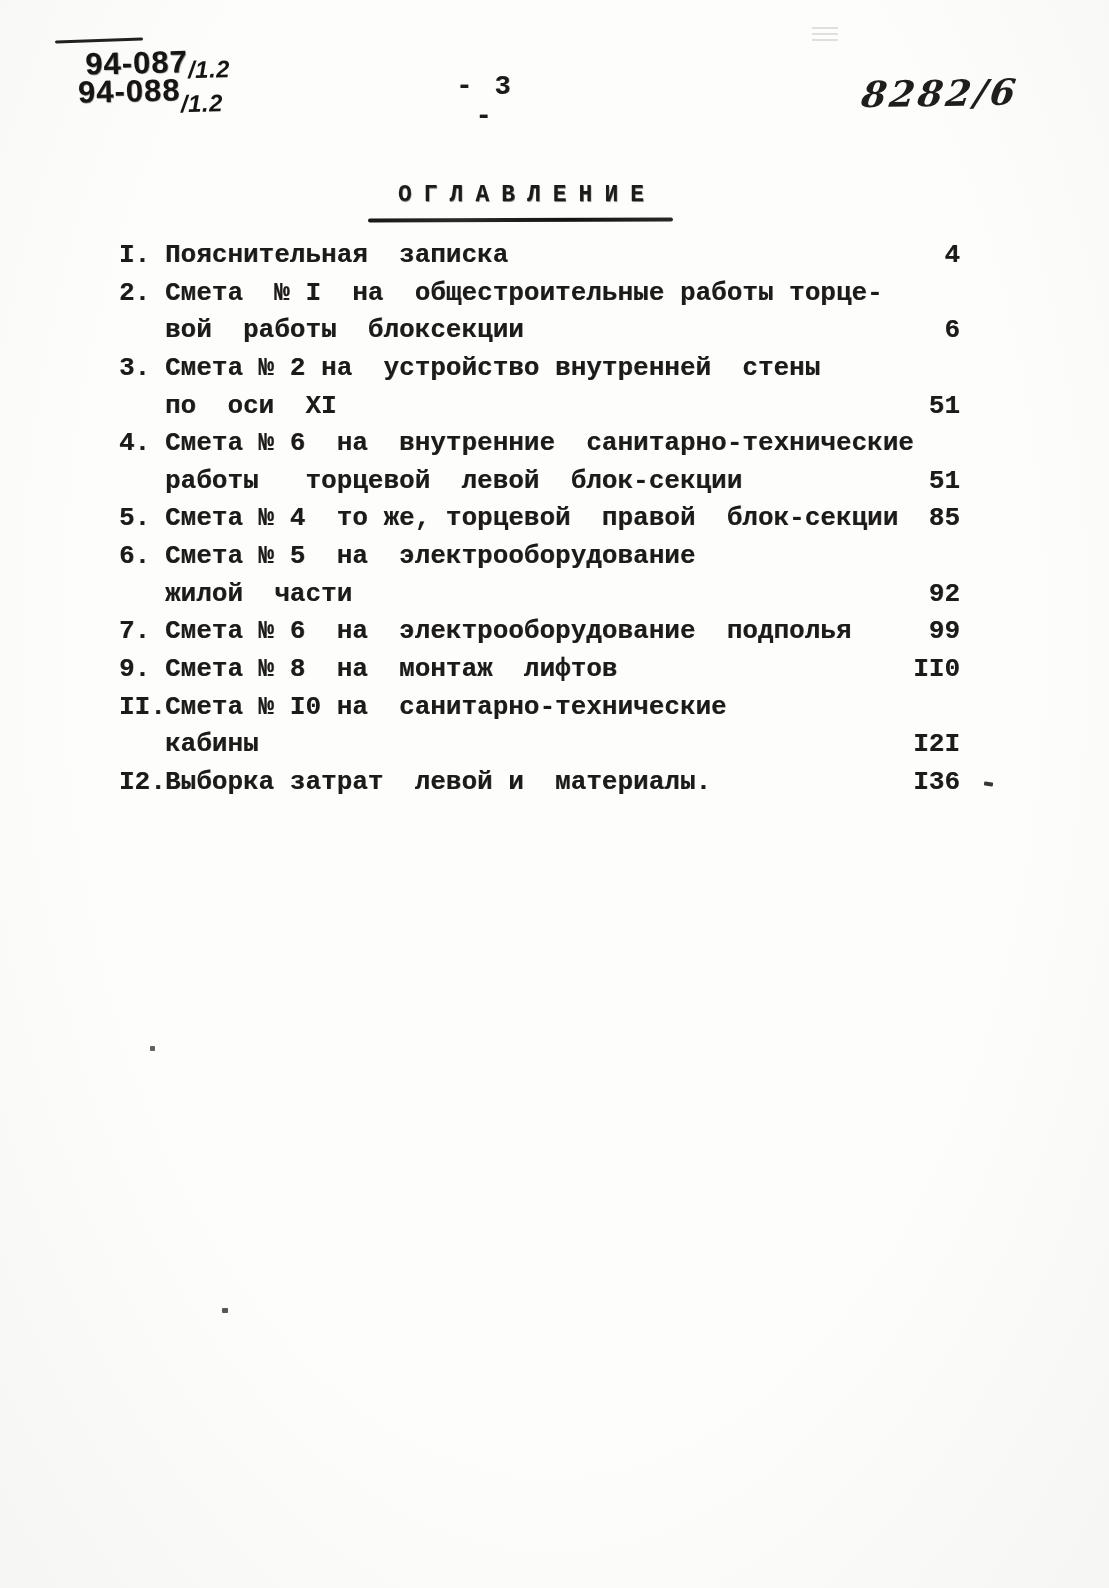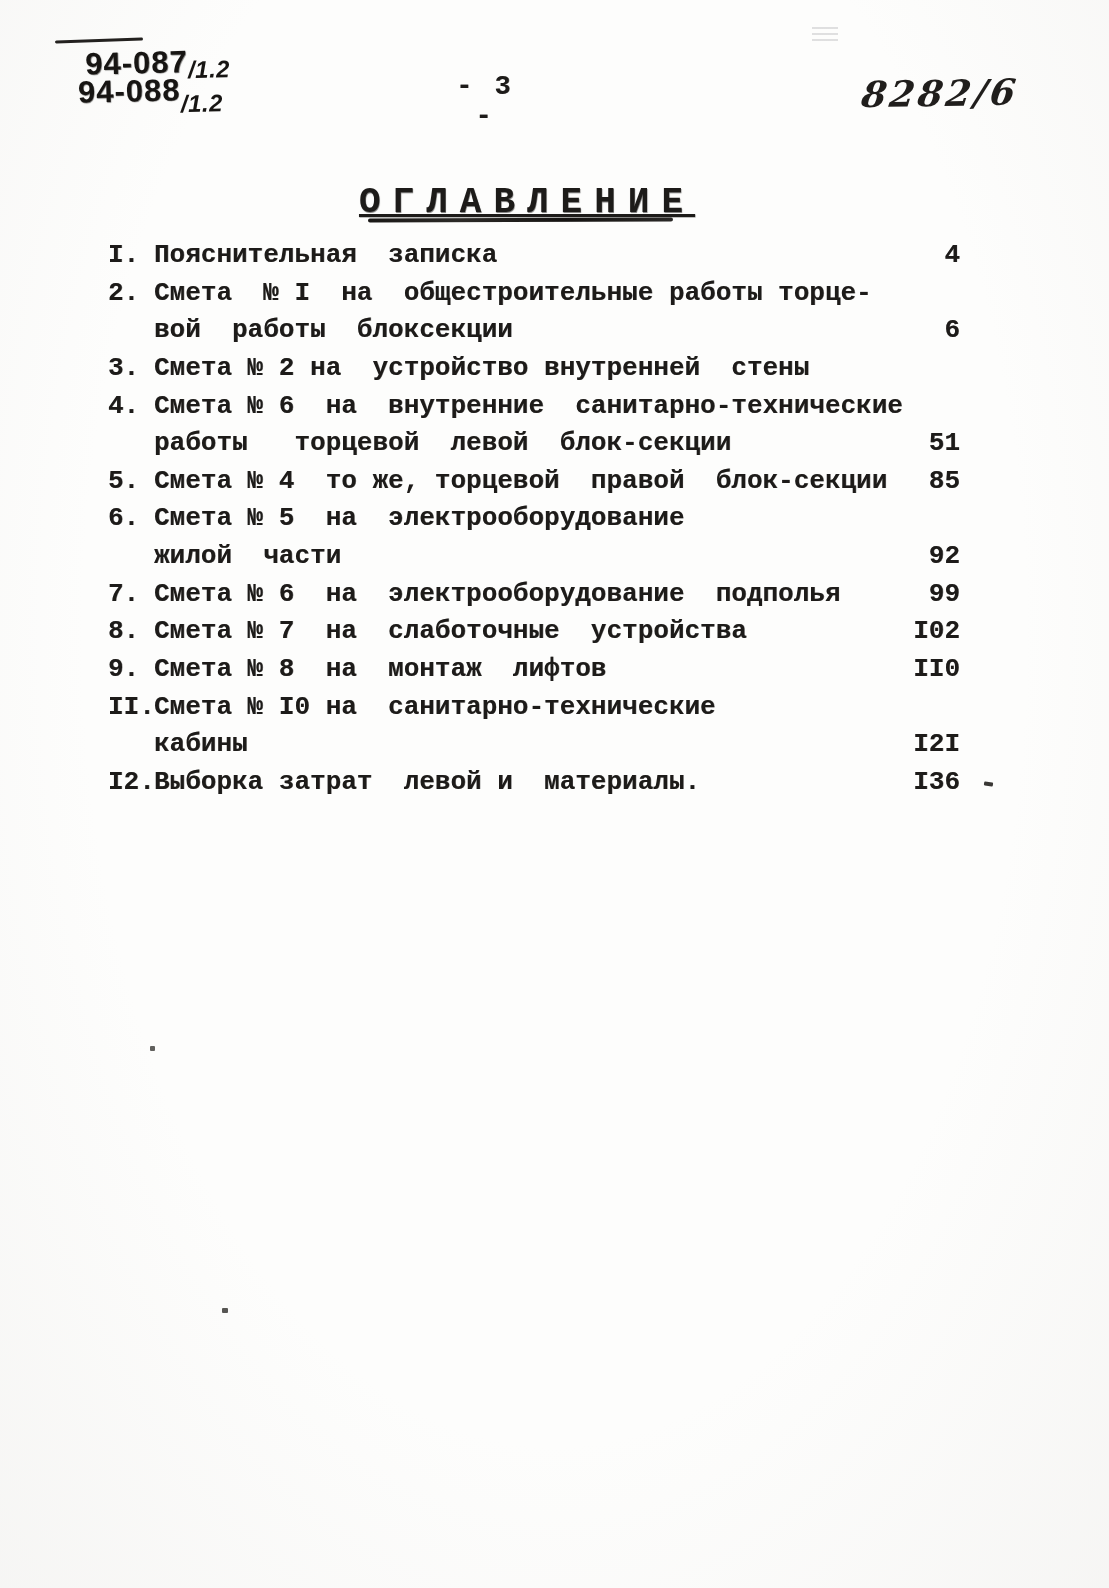--- a/index.html
+++ b/index.html
@@ -43,36 +43,35 @@
     position:absolute;left:862px;top:72px;
     font-family:"DejaVu Serif","Liberation Serif",serif;
     font-style:italic;font-weight:bold;
     font-size:36px;letter-spacing:3px;
     transform:skewX(-8deg) rotate(-1deg);
     color:#201e1c;
   }
   
   .title{
     position:absolute;left:527px;top:182px;transform:translateX(-50%);
-    font-size:36px;font-weight:bold;letter-spacing:12px;white-space:nowrap;
+    font-size:23px;font-weight:bold;letter-spacing:12px;white-space:nowrap;
     text-shadow:0.5px 0.5px 0.7px rgba(25,23,21,.55);
-    text-decoration:underline;
   }
   .title-underline{
     position:absolute;left:368px;top:218px;width:305px;height:4px;
     background:linear-gradient(90deg,#1a1816 0%,#2c2a27 30%,#151311 65%,#2a2826 100%);
     transform:rotate(-0.15deg);border-radius:2px;
   }
   
   .toc{
     position:absolute;left:108px;top:240px;width:852px;
     font-size:26px;font-weight:bold;
     text-shadow:0.45px 0.45px 0.6px rgba(28,26,24,.5);
   }
-  .toc-line{position:relative;height:37.65px;white-space:pre;}
+  .toc-line{position:relative;height:37.65px;white-space:pre;margin-left:11px;}
   .toc-num{display:inline-block;width:46px;white-space:pre;}
   .toc-text{white-space:pre;}
   .toc-page{position:absolute;right:0;top:0;text-align:right;min-width:80px;white-space:pre;}
   
   .smudge-top{
     position:absolute;left:812px;top:27px;width:26px;height:17px;opacity:.55;
     background:repeating-linear-gradient(180deg,#c7c7c9 0 2px,transparent 2px 6px);
   }
   .speck{position:absolute;background:#3a3835;border-radius:1px;}
   .speck-a{left:984px;top:782px;width:9px;height:4px;transform:rotate(8deg);}
@@ -97,27 +96,27 @@
   <div class="smudge-top"></div>
 
   <div class="title">ОГЛАВЛЕНИЕ</div>
   <div class="title-underline"></div>
 
   <div class="toc" id="toc">
       <div class="toc-line"><span class="toc-num">I.</span><span class="toc-text">Пояснительная  записка</span><span class="toc-page">4</span></div>
       <div class="toc-line"><span class="toc-num">2.</span><span class="toc-text">Смета  № I  на  общестроительные работы торце-</span><span class="toc-page"></span></div>
       <div class="toc-line"><span class="toc-num"></span><span class="toc-text">вой  работы  блоксекции</span><span class="toc-page">6</span></div>
       <div class="toc-line"><span class="toc-num">3.</span><span class="toc-text">Смета № 2 на  устройство внутренней  стены</span><span class="toc-page"></span></div>
+      <div class="toc-line"><span class="toc-num"></span><span class="toc-text">по  оси  XI</span><span class="toc-page">51</span></div>
       <div class="toc-line"><span class="toc-num">4.</span><span class="toc-text">Смета № 6  на  внутренние  санитарно-технические</span><span class="toc-page"></span></div>
       <div class="toc-line"><span class="toc-num"></span><span class="toc-text">работы   торцевой  левой  блок-секции</span><span class="toc-page">51</span></div>
       <div class="toc-line"><span class="toc-num">5.</span><span class="toc-text">Смета № 4  то же, торцевой  правой  блок-секции</span><span class="toc-page">85</span></div>
       <div class="toc-line"><span class="toc-num">6.</span><span class="toc-text">Смета № 5  на  электрооборудование</span><span class="toc-page"></span></div>
       <div class="toc-line"><span class="toc-num"></span><span class="toc-text">жилой  части</span><span class="toc-page">92</span></div>
       <div class="toc-line"><span class="toc-num">7.</span><span class="toc-text">Смета № 6  на  электрооборудование  подполья</span><span class="toc-page">99</span></div>
-      <div class="toc-line"><span class="toc-num">8.</span><span class="toc-text">Смета № 7  на  слаботочные  устройства</span><span class="toc-page">I02</span></div>
       <div class="toc-line"><span class="toc-num">9.</span><span class="toc-text">Смета № 8  на  монтаж  лифтов</span><span class="toc-page">II0</span></div>
       <div class="toc-line"><span class="toc-num">II.</span><span class="toc-text">Смета № I0 на  санитарно-технические</span><span class="toc-page"></span></div>
       <div class="toc-line"><span class="toc-num"></span><span class="toc-text">кабины</span><span class="toc-page">I2I</span></div>
       <div class="toc-line"><span class="toc-num">I2.</span><span class="toc-text">Выборка затрат  левой и  материалы.</span><span class="toc-page">I36</span></div>
     </div>
 
   <div class="speck speck-a"></div>
   <div class="speck speck-b"></div>
   <div class="speck speck-c"></div>
 

